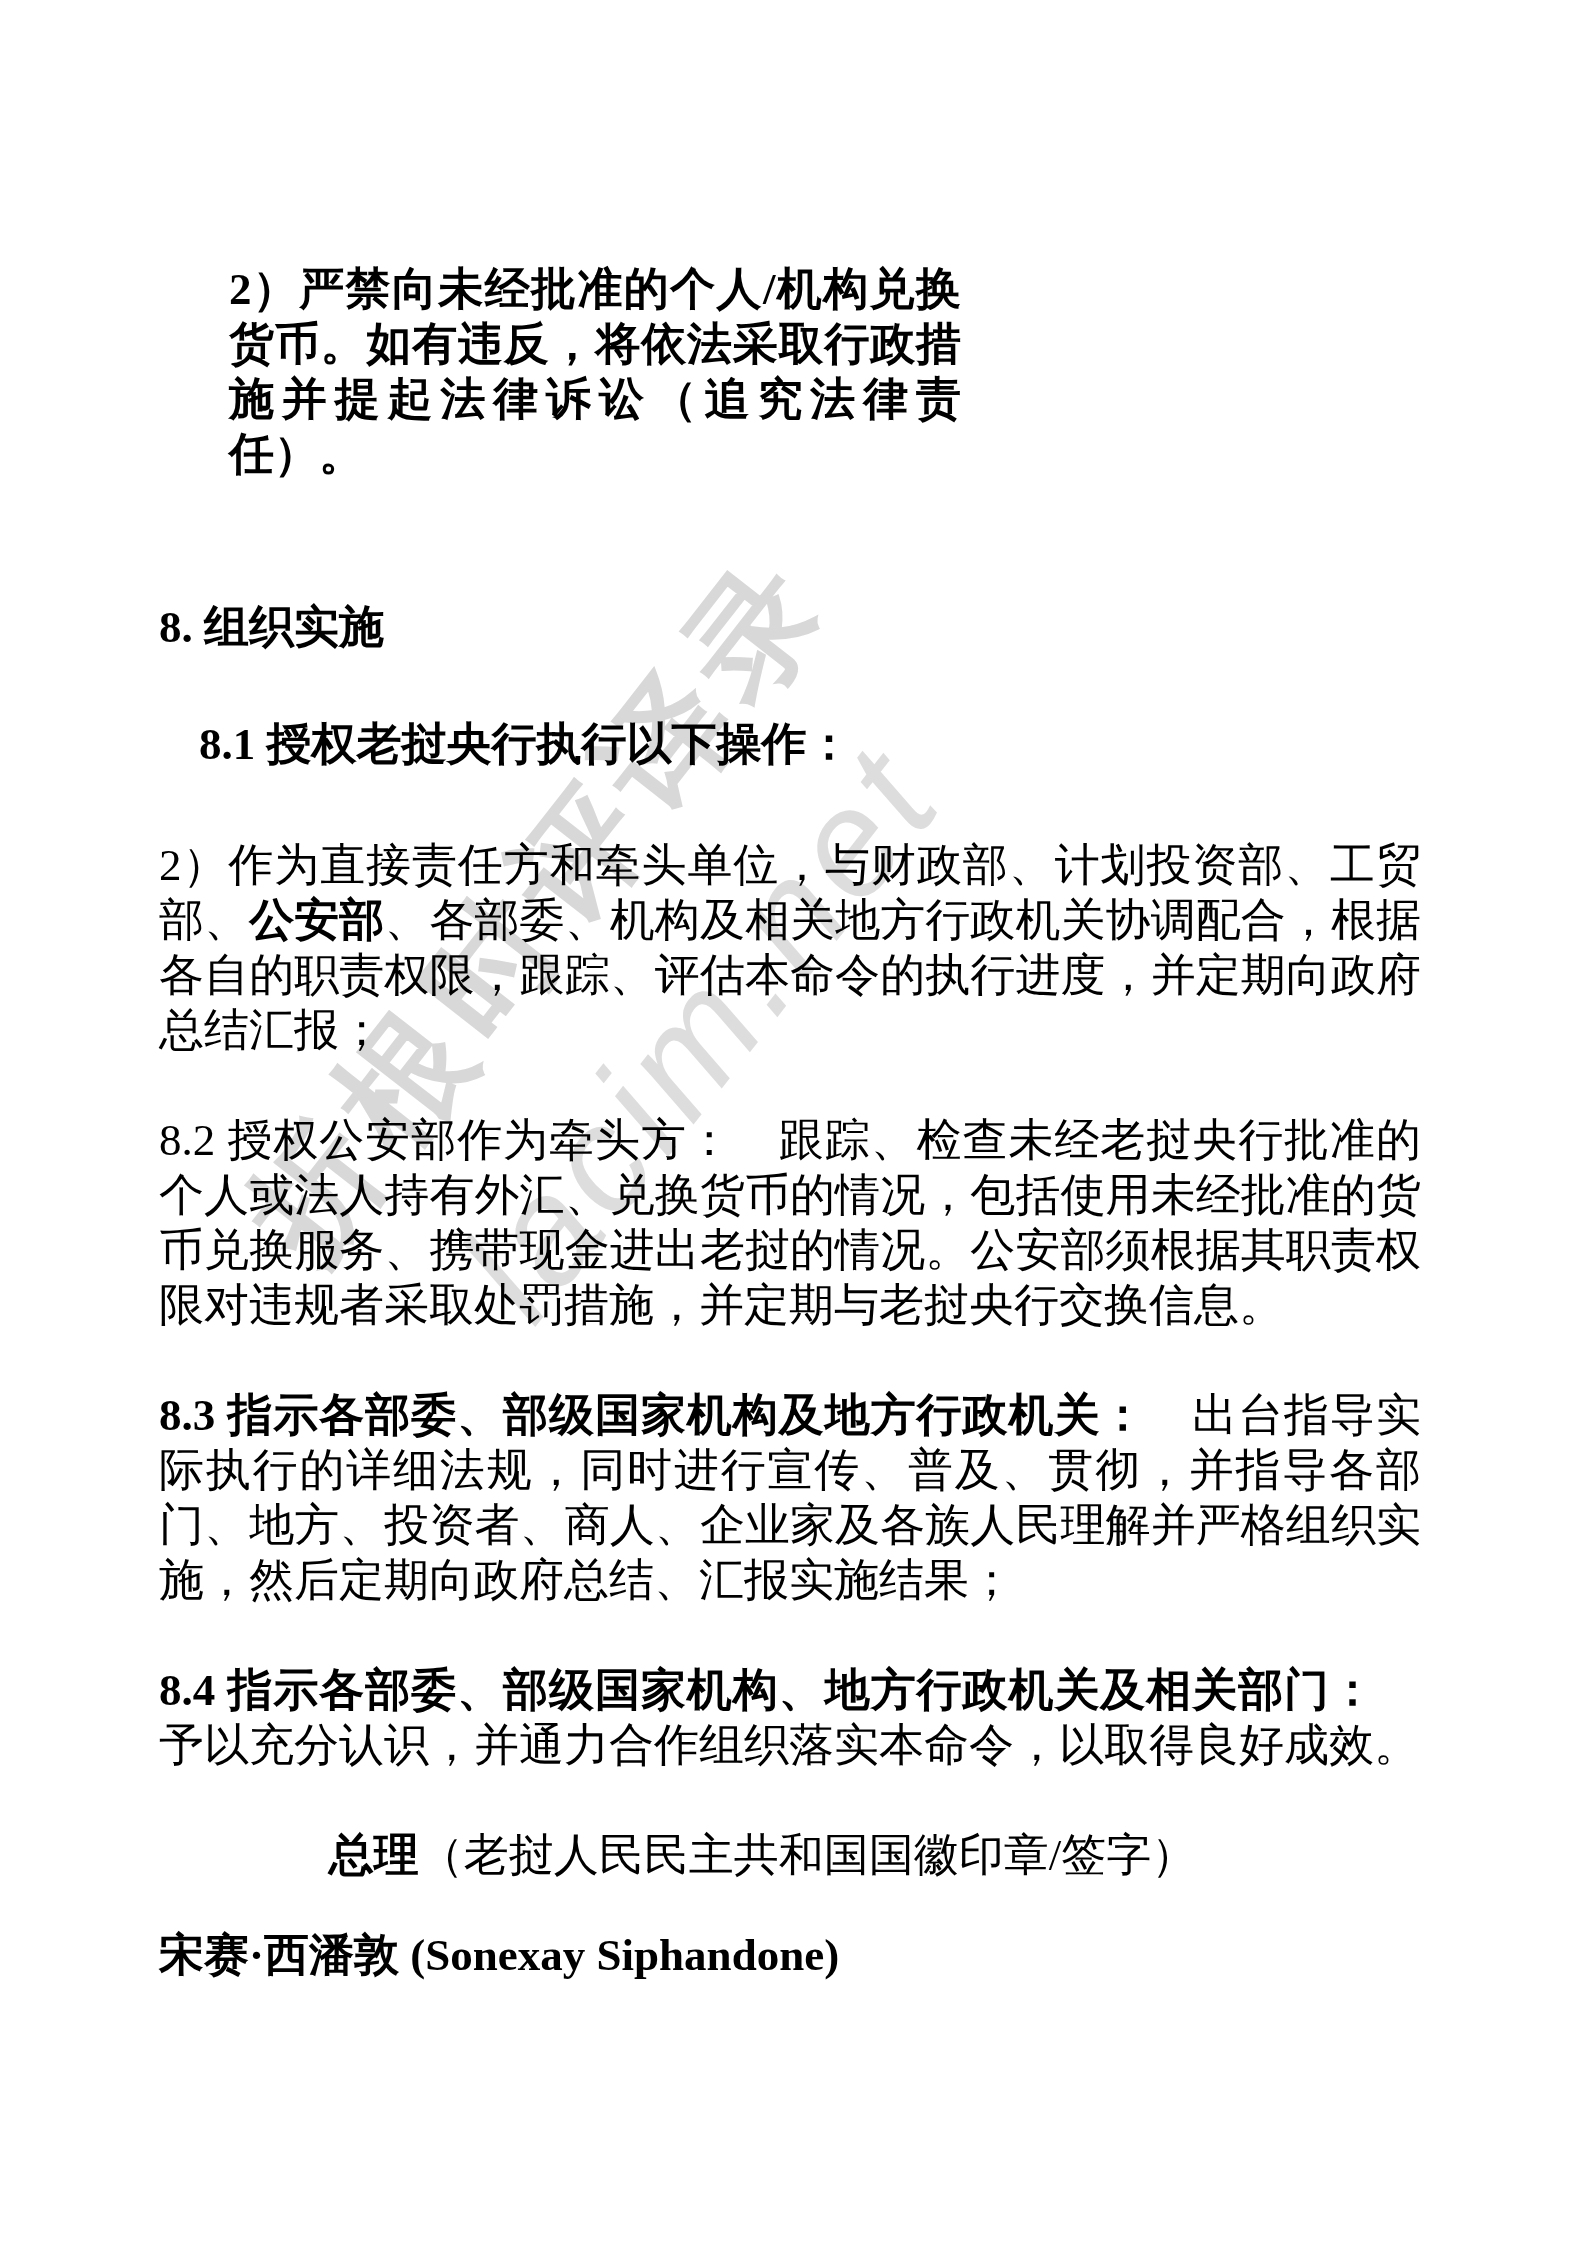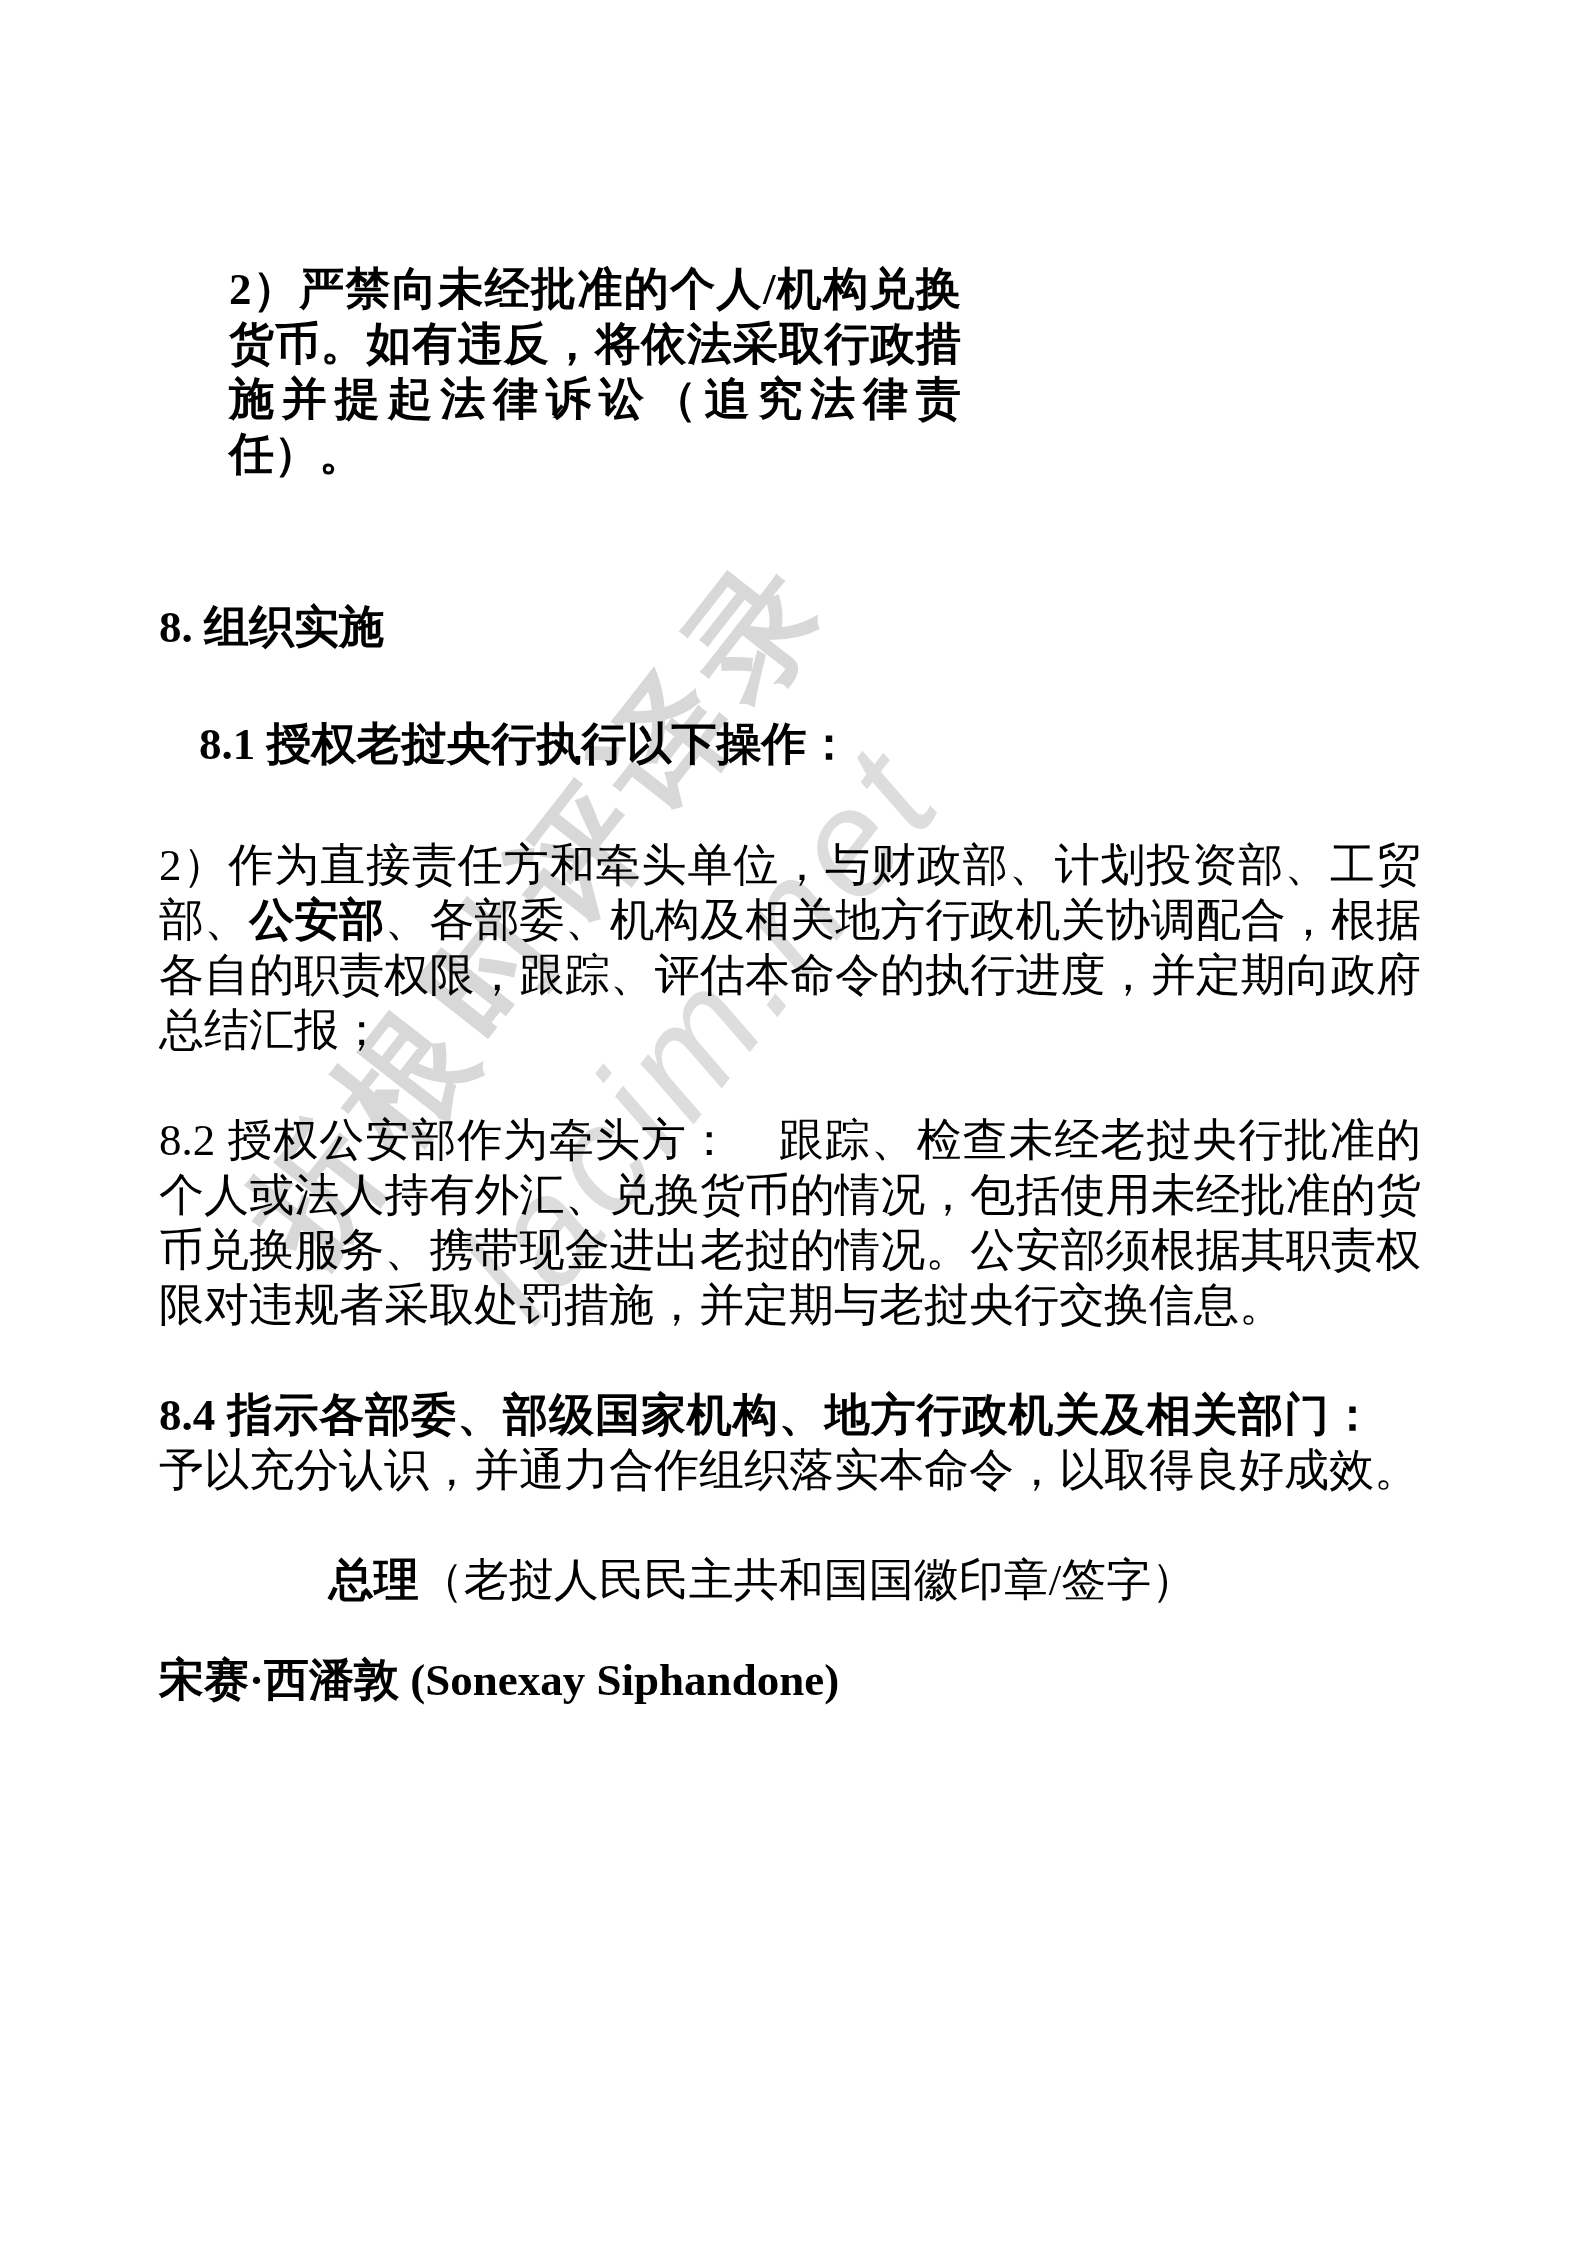--- a/index.html
+++ b/index.html
@@ -93,20 +93,21 @@
 
     <p class="para h8">8. 组织实施</p>
 
     <p class="para h81">8.1 授权老挝央行执行以下操作：</p>
 
     <p class="para"><span>2）作为直接责任方和牵头单位，与财政部、计划投资部、工贸部、</span><span class="bold">公安部</span><span>、各部委、机构及相关地方行政机关协调配合，根据各自的职责权限，跟踪、评估本命令的执行进度，并定期向政府总结汇报；</span></p>
 
 
     <p class="para s82">8.2 授权公安部作为牵头方：　跟踪、检查未经老挝央行批准的个人或法人持有外汇、兑换货币的情况，包括使用未经批准的货币兑换服务、携带现金进出老挝的情况。公安部须根据其职责权限对违规者采取处罚措施，并定期与老挝央行交换信息。</p>
 
+    <p class="para"><span class="bold">8.3 指示各部委、部级国家机构及地方行政机关：</span><span>　出台指导实际执行的详细法规，同时进行宣传、普及、贯彻，并指导各部门、地方、投资者、商人、企业家及各族人民理解并严格组织实施，然后定期向政府总结、汇报实施结果；</span></p>
 
     <p class="para"><span class="bold">8.4 指示各部委、部级国家机构、地方行政机关及相关部门：</span><span>　予以充分认识，并通力合作组织落实本命令，以取得良好成效。</span></p>
 
 
     <p class="para sig-role"><span class="bold">总理</span><span>（老挝人民民主共和国国徽印章/签字）</span></p>
 
     <p class="para sig-name">宋赛·西潘敦  (Sonexay Siphandone)</p>
 
   </div>
 </div>

